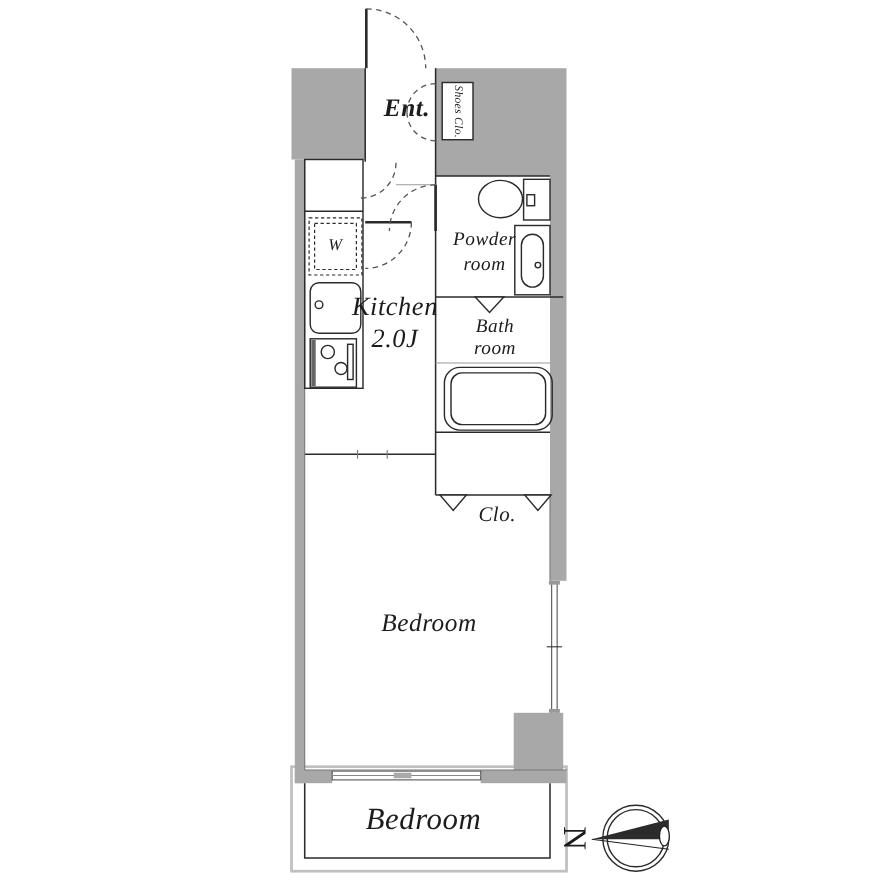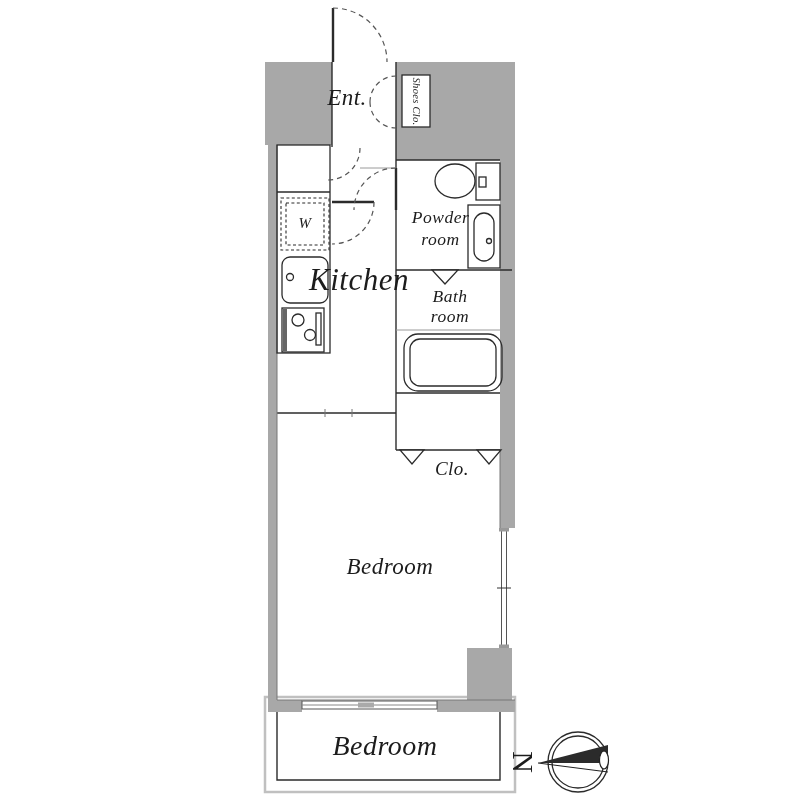--- a/index.html
+++ b/index.html
@@ -16,24 +16,24 @@
   .dash{stroke:#555;stroke-width:1.2;fill:none;stroke-dasharray:5 4;}
   .fixture{stroke:var(--line,#2b2b2b);stroke-width:1.3;fill:#ffffff;}
   .fixline{stroke:var(--line,#2b2b2b);stroke-width:1.3;fill:none;}
   .dashfix{stroke:var(--line,#2b2b2b);stroke-width:1.1;fill:#ffffff;stroke-dasharray:3 2.4;}
   .balcony-outer{stroke:var(--balcony-border,#c0c0c0);stroke-width:2.5;fill:#ffffff;}
   .needle{fill:var(--line,#2b2b2b);}
   .room-label{
     position:absolute;text-align:center;font-style:italic;
     color:var(--text,#1c1c1c);letter-spacing:.5px;white-space:nowrap;
   }
-  .lbl-ent{left:297px;top:85px;width:100px;font-size:23px;line-height:26px;}
+  .lbl-ent{left:320px;top:85px;width:100px;font-size:23px;line-height:26px;font-weight:bold;}
   .lbl-shoes{left:390px;top:95px;width:52px;height:13px;font-size:10.5px;line-height:13px;
     transform:rotate(90deg);transform-origin:center;letter-spacing:.3px;}
-  .lbl-kitchen{left:300px;top:265px;width:118px;font-size:31px;line-height:29px;}
+  .lbl-kitchen{left:300px;top:265px;width:118px;font-size:24px;line-height:29px;}
   .lbl-powder{left:398px;top:206px;width:85px;font-size:17.5px;line-height:22px;}
   .lbl-bath{left:412px;top:286px;width:76px;font-size:17.5px;line-height:20px;}
   .lbl-clo{left:412px;top:415px;width:80px;font-size:19px;line-height:22px;margin-top:43px;}
   .lbl-bedroom{left:290px;top:552px;width:200px;font-size:23px;line-height:30px;}
   .lbl-balcony{left:285px;top:730px;width:200px;font-size:28px;line-height:32px;}
   .lbl-w{left:283px;top:215px;width:44px;font-size:15px;line-height:16px;}
   .compass-n{font-size:30px;fill:var(--text,#1c1c1c);font-family:"Liberation Serif","DejaVu Serif",serif;}
 </style>
 </head>
 <body>
@@ -154,20 +154,21 @@
       <text class="compass-n" x="523" y="772" text-anchor="middle" transform="rotate(90 523 762)">N</text>
     </g>
   </svg>
 
   <div class="room-label lbl-ent">Ent.</div>
 
   <div class="room-label lbl-shoes">Shoes Clo.</div>
 
   <div class="room-label lbl-kitchen">
     <div>Kitchen</div>
+    <div>2.0J</div>
   </div>
 
   <div class="room-label lbl-powder">
     <div>Powder</div>
     <div>room</div>
   </div>
 
   <div class="room-label lbl-bath">
     <div>Bath</div>
     <div>room</div>

